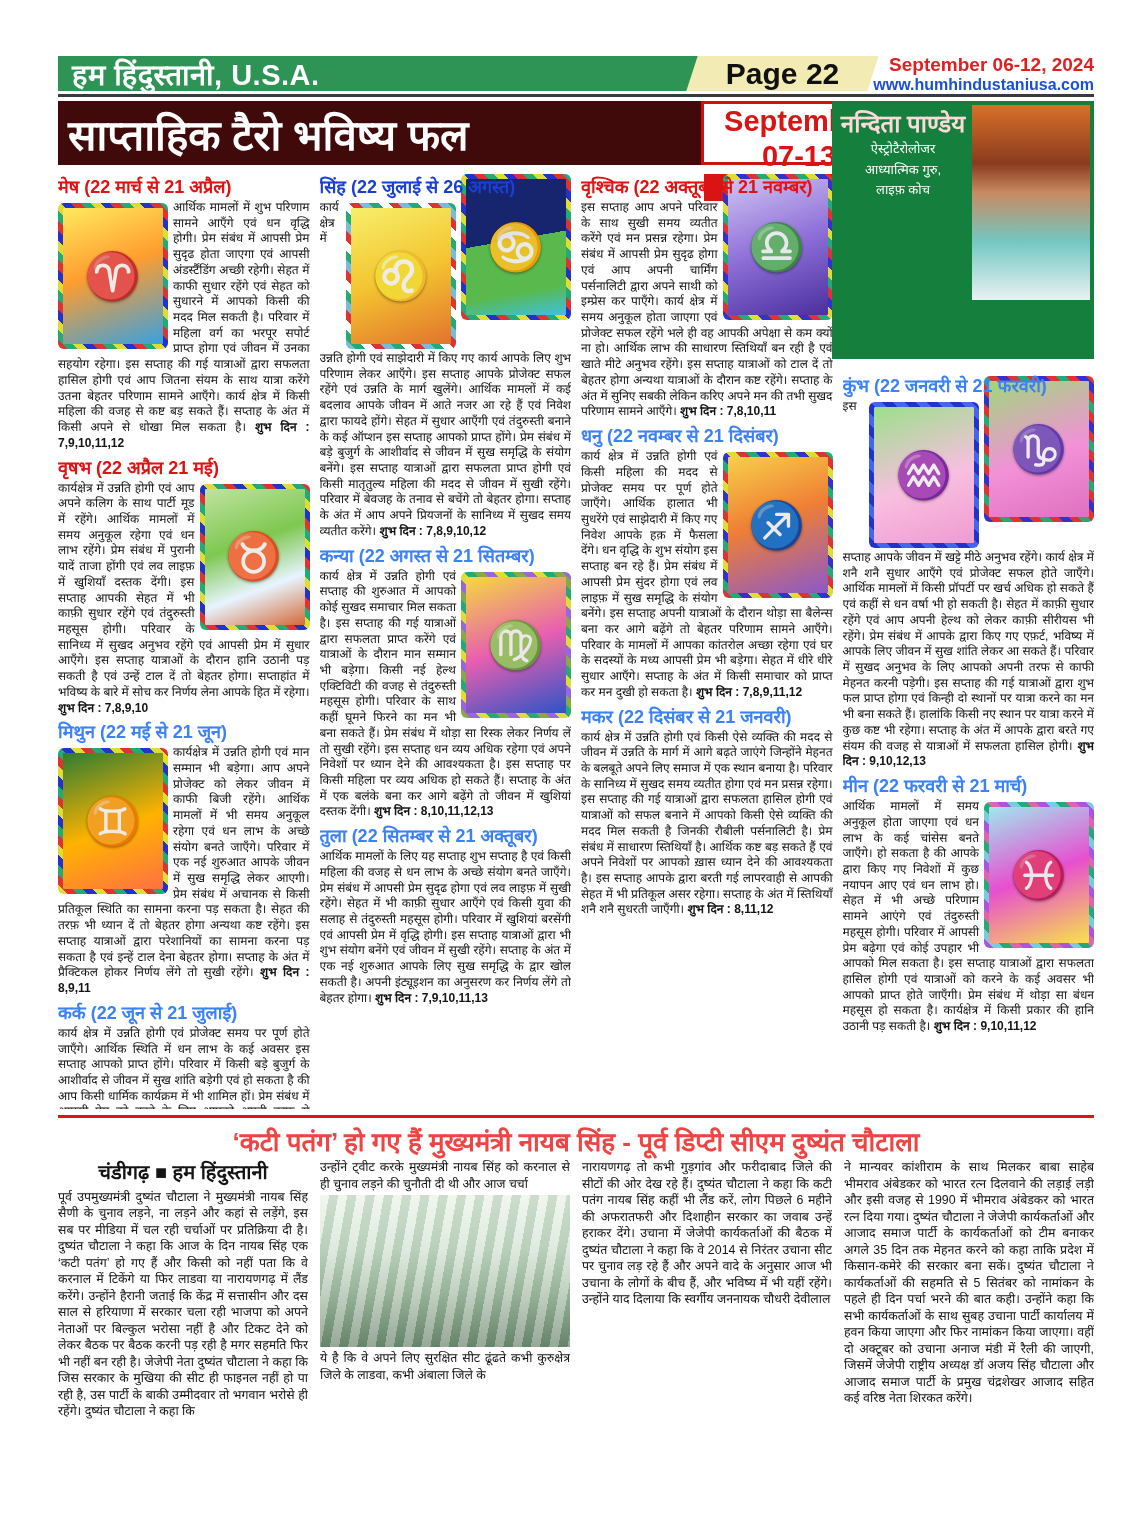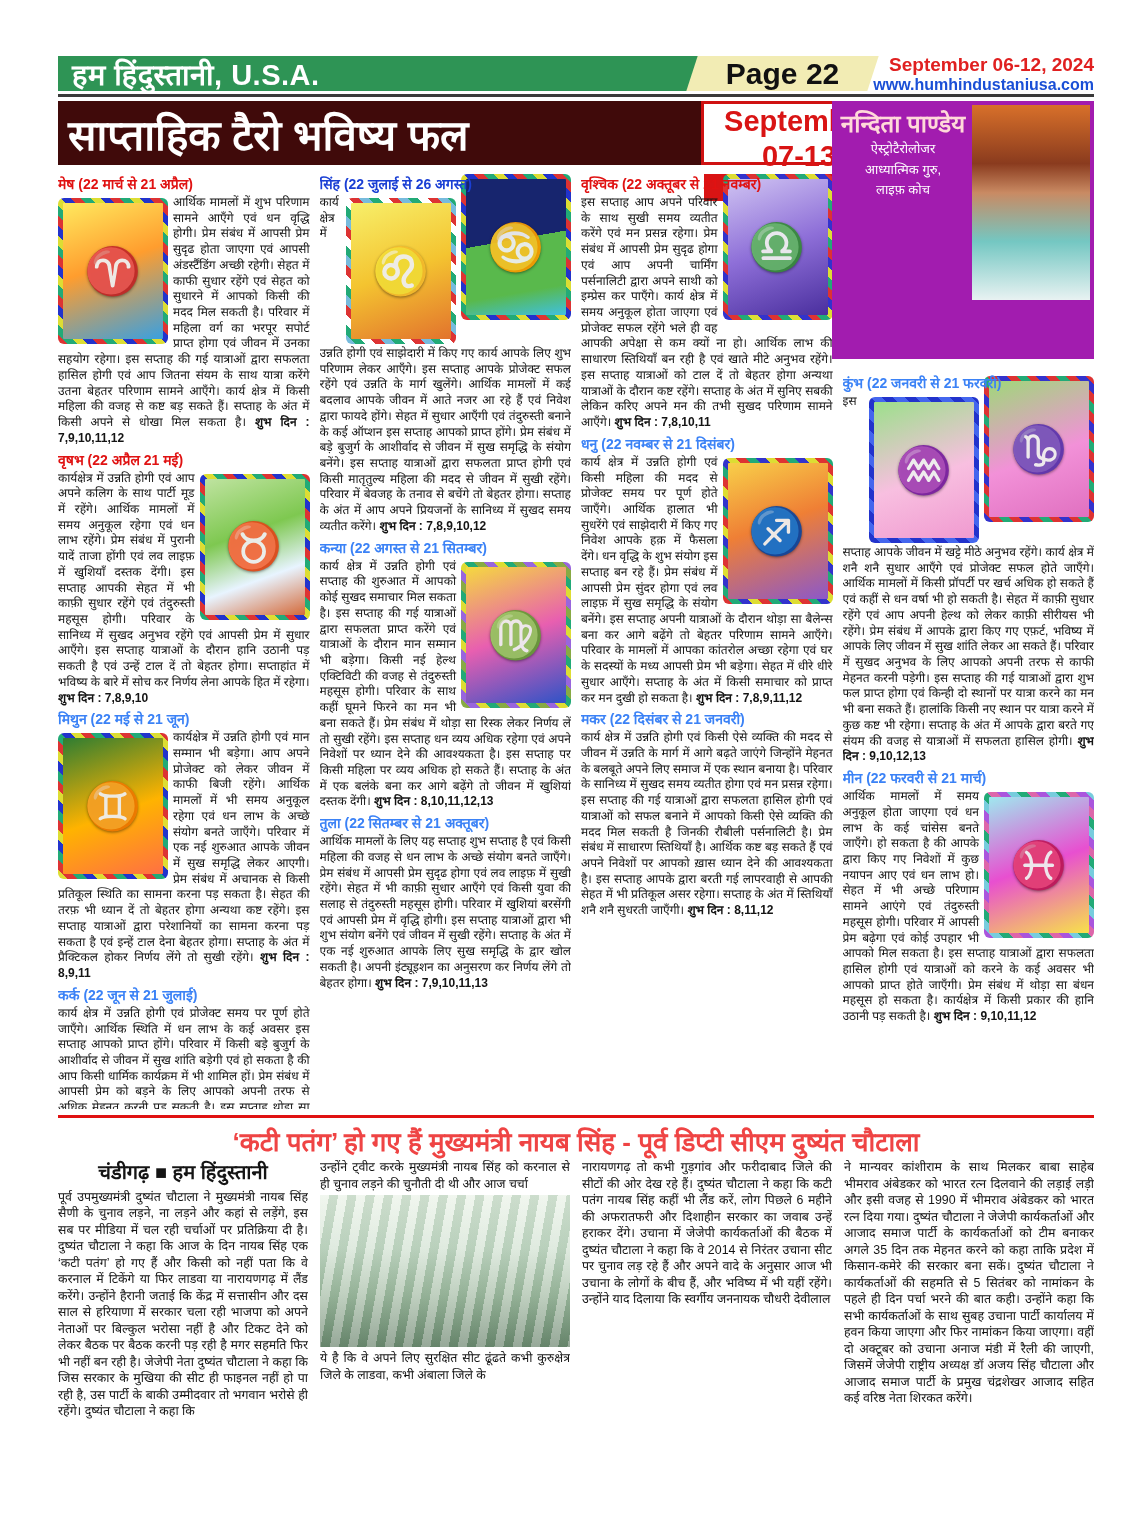--- a/index.html
+++ b/index.html
@@ -21,34 +21,34 @@
 
   
   .tarot-area { position:relative; }
   .masthead { display:flex; align-items:stretch; height:64px; width:839px; }
   .banner { background:#400a0a; flex:1; display:flex; align-items:center; padding:0 10px; }
   .banner-title { color:#fff; font-size:42px; font-weight:bold; white-space:nowrap; }
   .weekbox { background:#fff; border:3px solid #cf1212; width:196px; display:flex; flex-direction:column; }
   .week { color:#d91414; font-weight:bold; font-size:29px; text-align:center; line-height:1.2; }
   .year { background:#d91414; color:#fff; font-weight:bold; font-size:25px; text-align:center; flex:1; line-height:1.1; }
 
-  .astro { position:absolute; top:0; right:0; width:262px; height:258px; background:#a21caf; display:flex; flex-direction:column; }
+  .astro { position:absolute; top:0; right:0; width:262px; height:258px; background:#15803d; display:flex; flex-direction:column; }
   .astro-top { flex:1; display:flex; }
   .astro-info { flex:1; color:#fff; padding:10px 6px 0 8px; text-align:center; }
   .astro-name { color:#ffd9d9; font-size:24px; font-weight:bold; line-height:1.1; }
   .astro-role { font-size:13px; margin-top:4px; line-height:1.25; }
   .astro-photo { width:118px; height:195px; margin:4px 4px 0 0;
       background:linear-gradient(180deg,#d8702a 0%,#8a3b1e 30%,#c98a63 45%,#74c7c2 70%,#e8f2f2 100%); }
   .astro-contact { color:#fff; font-size:11px; font-weight:bold; padding:3px 4px 5px; text-align:center; }
 
   
   .grid { display:flex; gap:10px; margin-top:6px; height:938px; }
   .col { flex:1; overflow:hidden; }
   .col4-pad { margin-top:202px; }
-  .sign h3 { font-size:14px; font-weight:bold; margin:3px 0 2px; white-space:nowrap; }
+  .sign h3 { font-size:18px; font-weight:bold; margin:3px 0 2px; white-space:nowrap; }
   .h-red { color:#e01212; } .h-green { color:#3b82f6; } .h-blue { color:#1a3fd4; }
   .sbody { font-size:12px; line-height:1.31; text-align:justify; color:#141414; }
   .lucky { font-weight:bold; }
 
   .card { width:110px; height:146px; border:5px solid transparent; border-radius:6px;
           display:flex; align-items:center; justify-content:center; margin:3px 5px 2px 0;
           background-origin:border-box; background-clip:padding-box,border-box; }
   .glyph { font-size:46px; color:rgba(255,255,255,.9); text-shadow:0 1px 3px rgba(0,0,0,.45); }
   .fl { float:left; } .fr { float:right; margin:3px 0 2px 5px; }
   .c0 { background:linear-gradient(160deg,#ffe95e,#ff9d2e 45%,#3aa0e0) padding-box,

